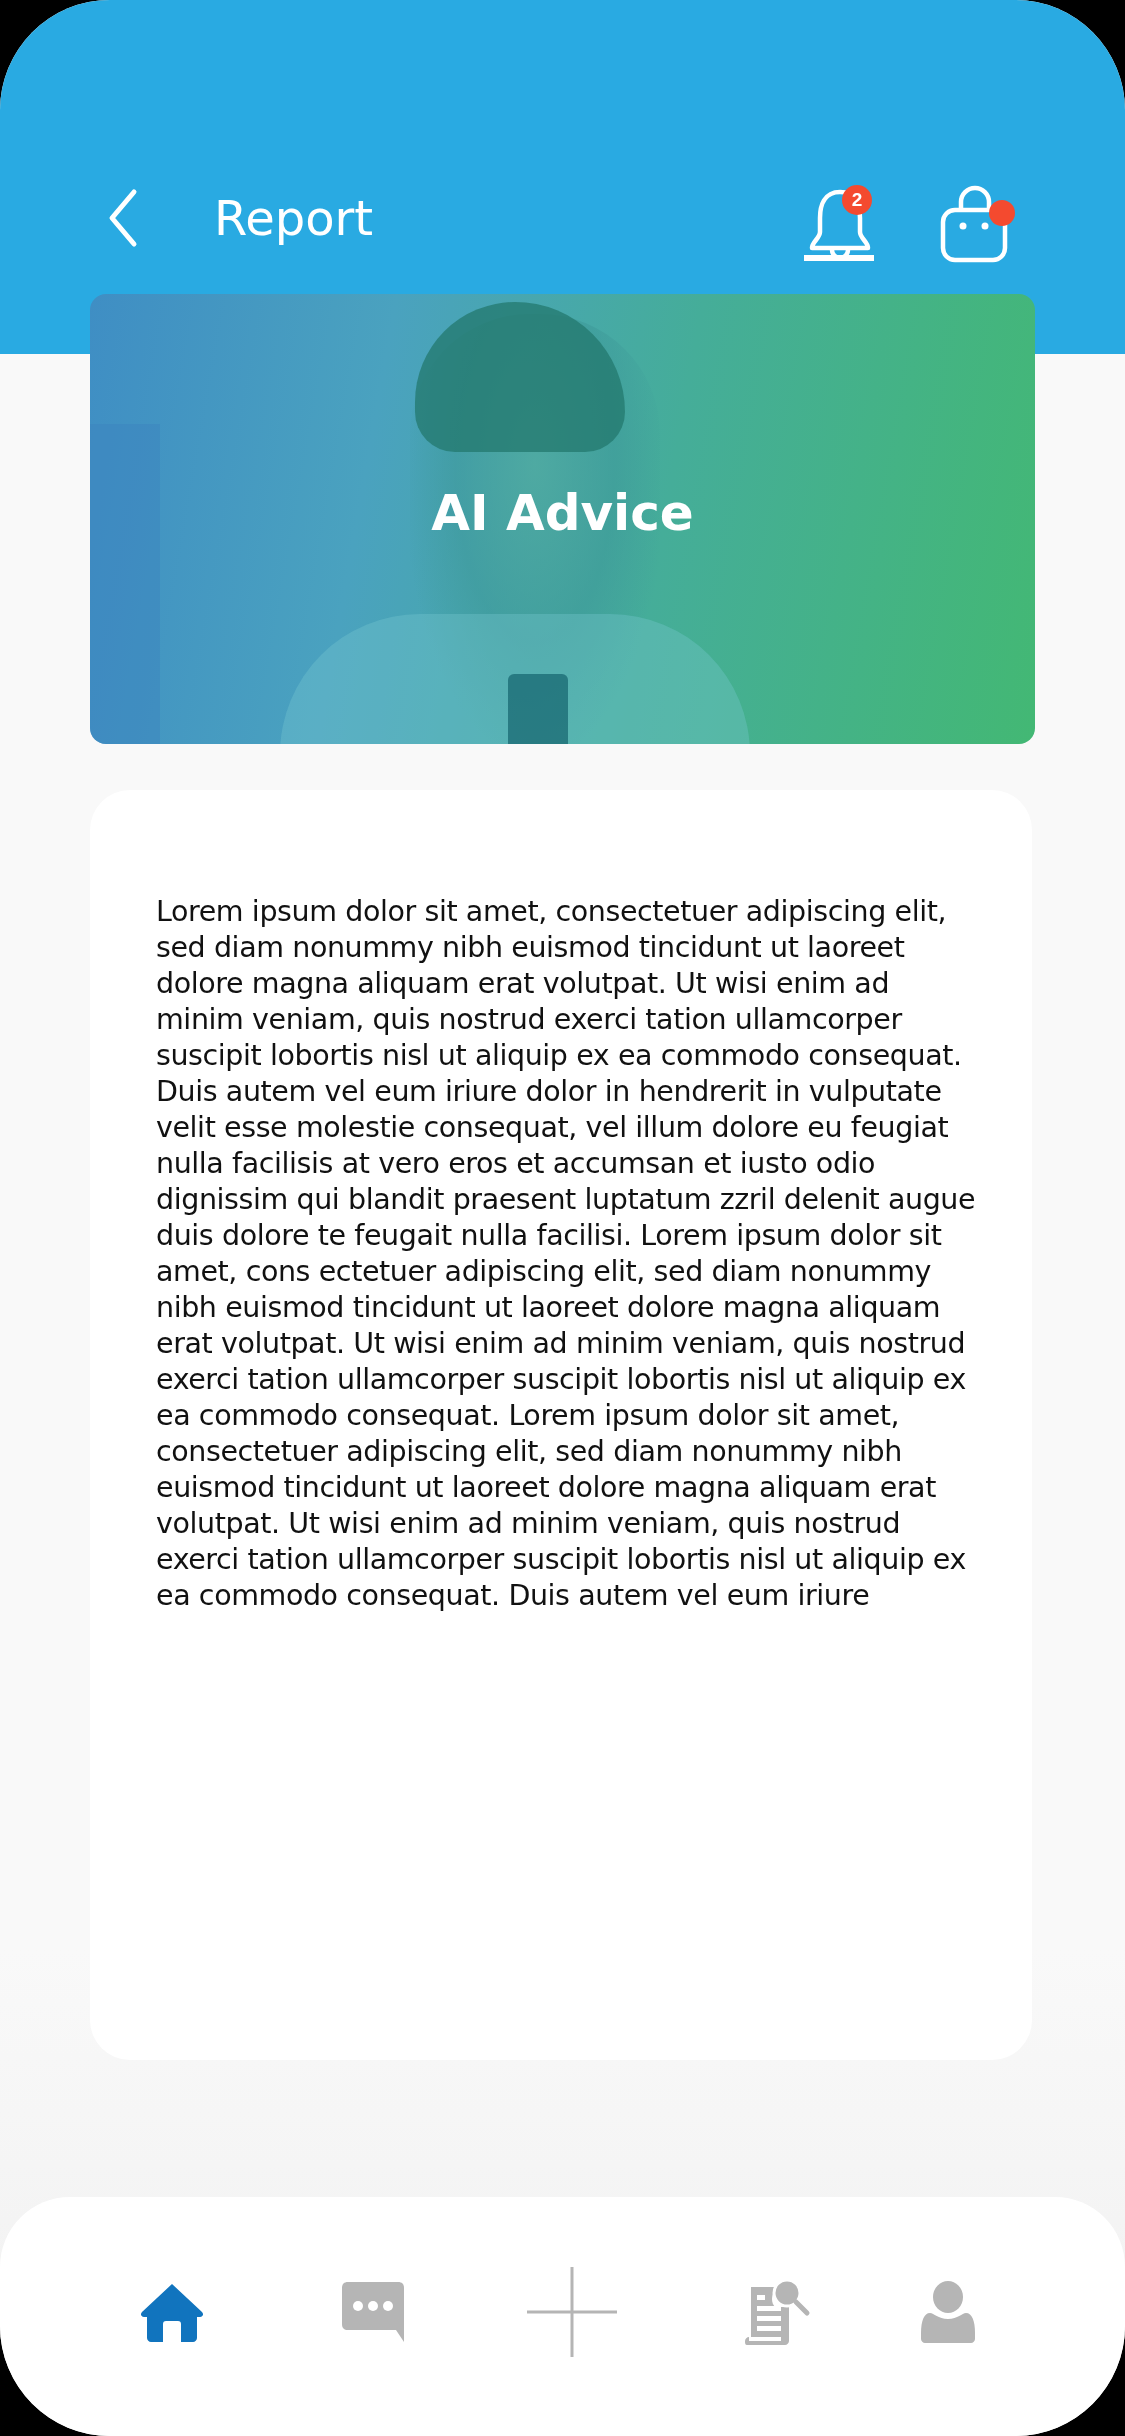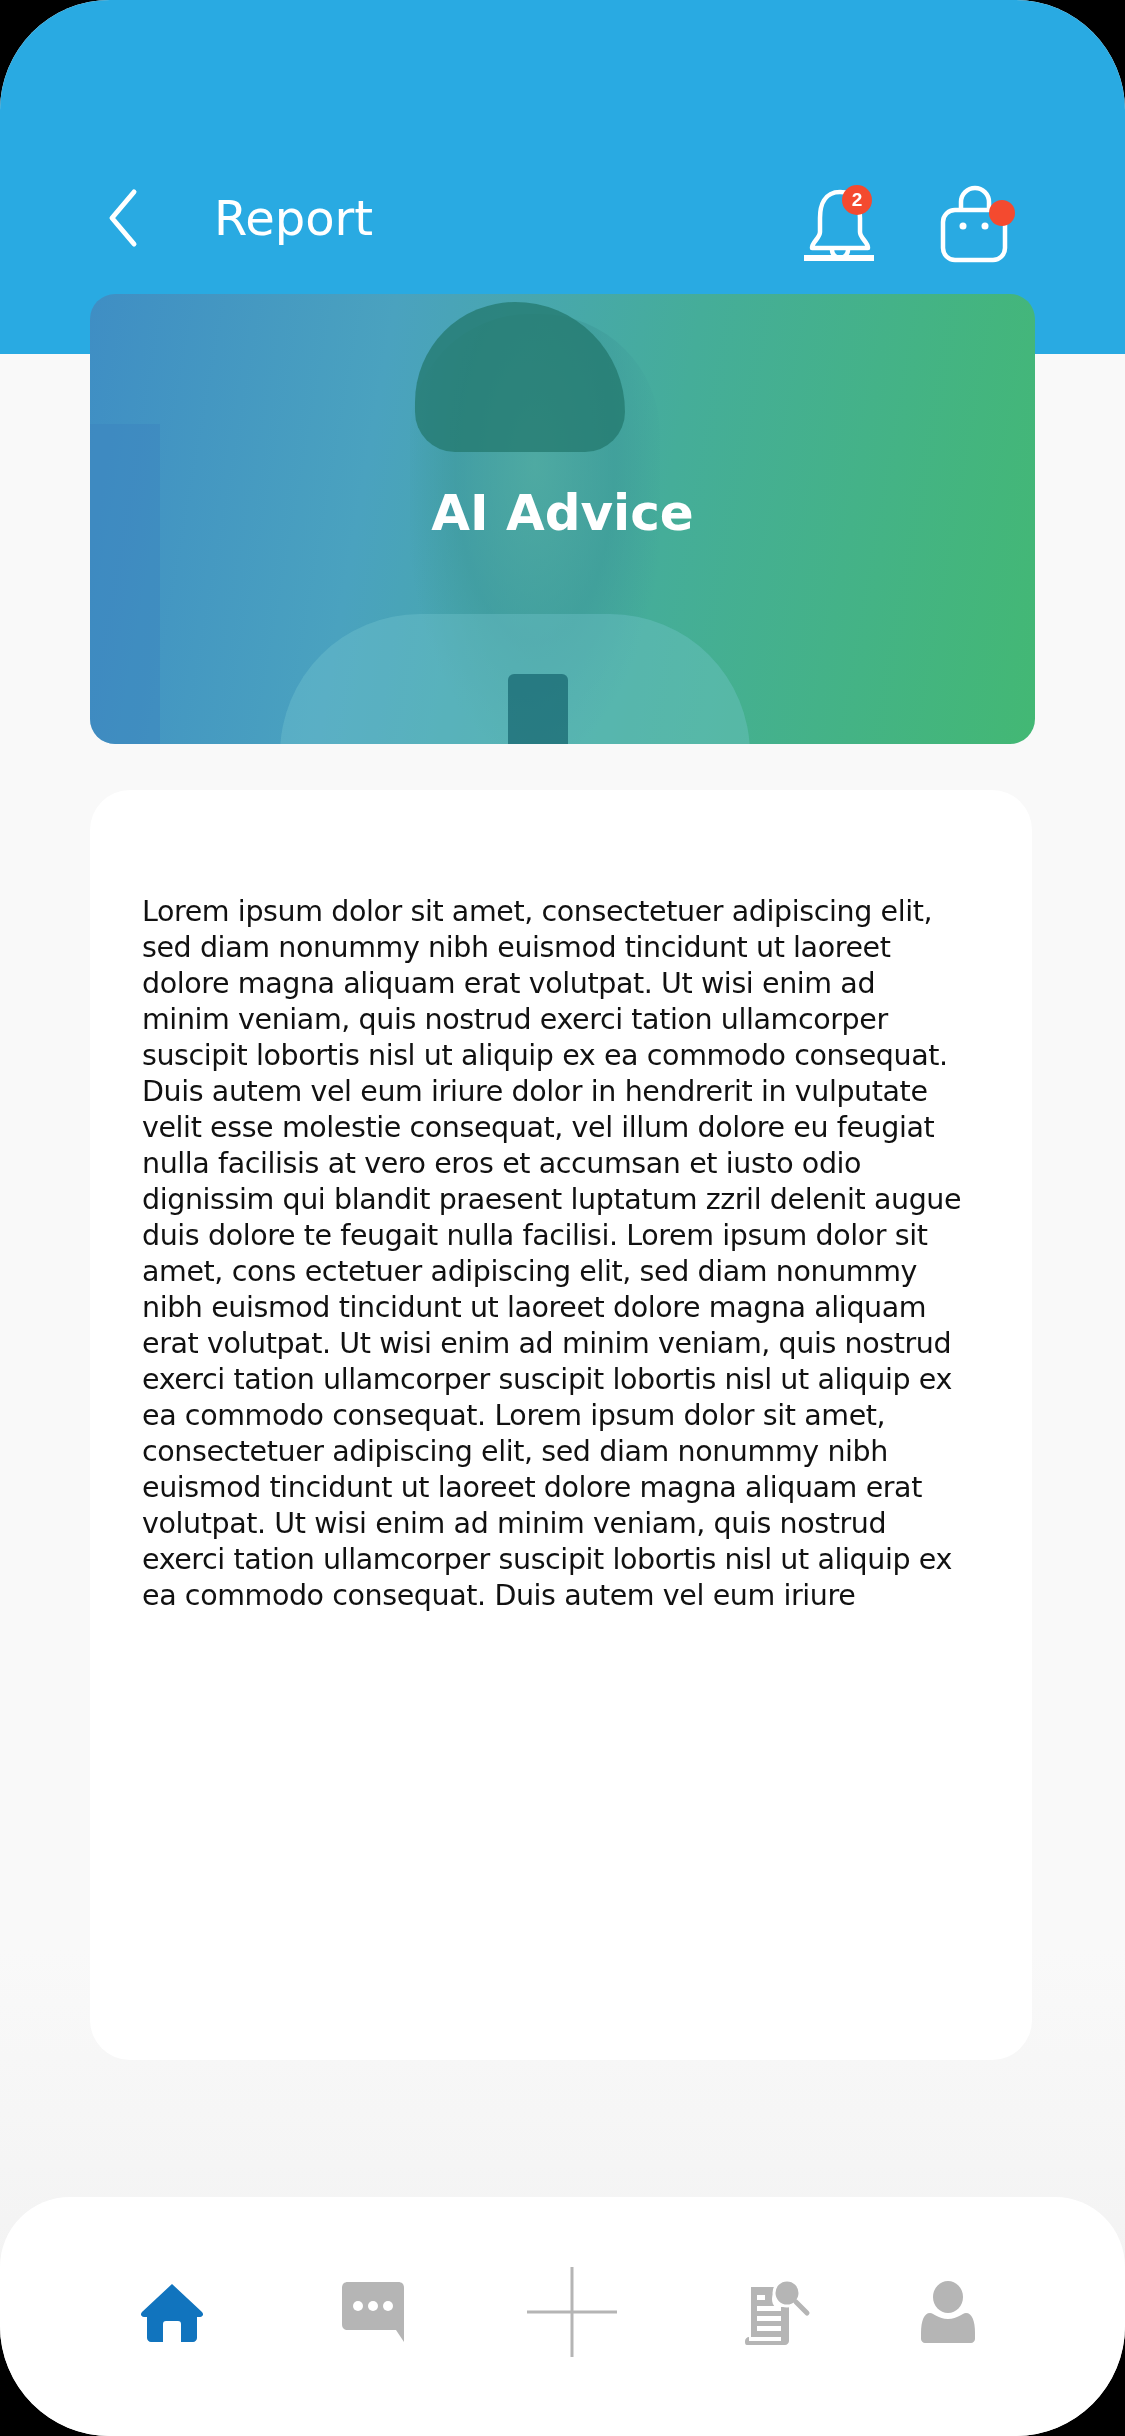--- a/index.html
+++ b/index.html
@@ -62,21 +62,21 @@
     .badge {
       position: absolute; width: 30px; height: 30px; border-radius: 50%;
       background: #f44a2f; color: #fff; font-size: 19px; line-height: 30px;
       text-align: center; font-weight: 600;
     }
     .bag-btn { position: absolute; left: 935px; top: 6px; width: 80px; height: 96px; cursor: pointer; }
 
     
     .banner {
       position: absolute; left: 90px; top: 294px; width: 945px; height: 450px;
-      border-radius: 25px; overflow: hidden;
+      border-radius: 16px; overflow: hidden;
       background: linear-gradient(100deg, #3f8ec4 0%, #4aa2bf 30%, #45ad99 60%, #43b874 100%);
     }
     .banner .photo-blob {
       position: absolute; left: 320px; top: 20px; width: 250px; height: 430px;
       border-radius: 120px 120px 30px 30px;
       background: radial-gradient(ellipse at 50% 35%, rgba(80,170,160,0.8) 0%, rgba(60,150,150,0.5) 45%, rgba(60,150,150,0) 75%);
     }
     .banner .hair {
       position: absolute; left: 325px; top: 8px; width: 210px; height: 150px;
       border-radius: 100px 110px 40px 40px;
@@ -100,21 +100,21 @@
       text-align: center; font-size: 50px; color: #fff; font-weight: 600;
       font-family: "DejaVu Sans", sans-serif;
     }
 
     
     .content-card {
       position: absolute; left: 90px; top: 790px; width: 942px; height: 1270px;
       background: #fff; border-radius: 40px;
     }
     .content-text {
-      position: absolute; left: 52px; top: 104px; width: 822px;
+      position: absolute; left: 66px; top: 104px; width: 822px;
       font-size: 28.5px; line-height: 36px; color: #111;
       font-family: "DejaVu Sans", sans-serif;
       letter-spacing: -0.4px;
     }
 
     
     .bottom-nav {
       position: absolute; left: 0; top: 2197px; width: 1125px; height: 239px;
       background: #fff; border-radius: 70px 70px 0 0;
     }

